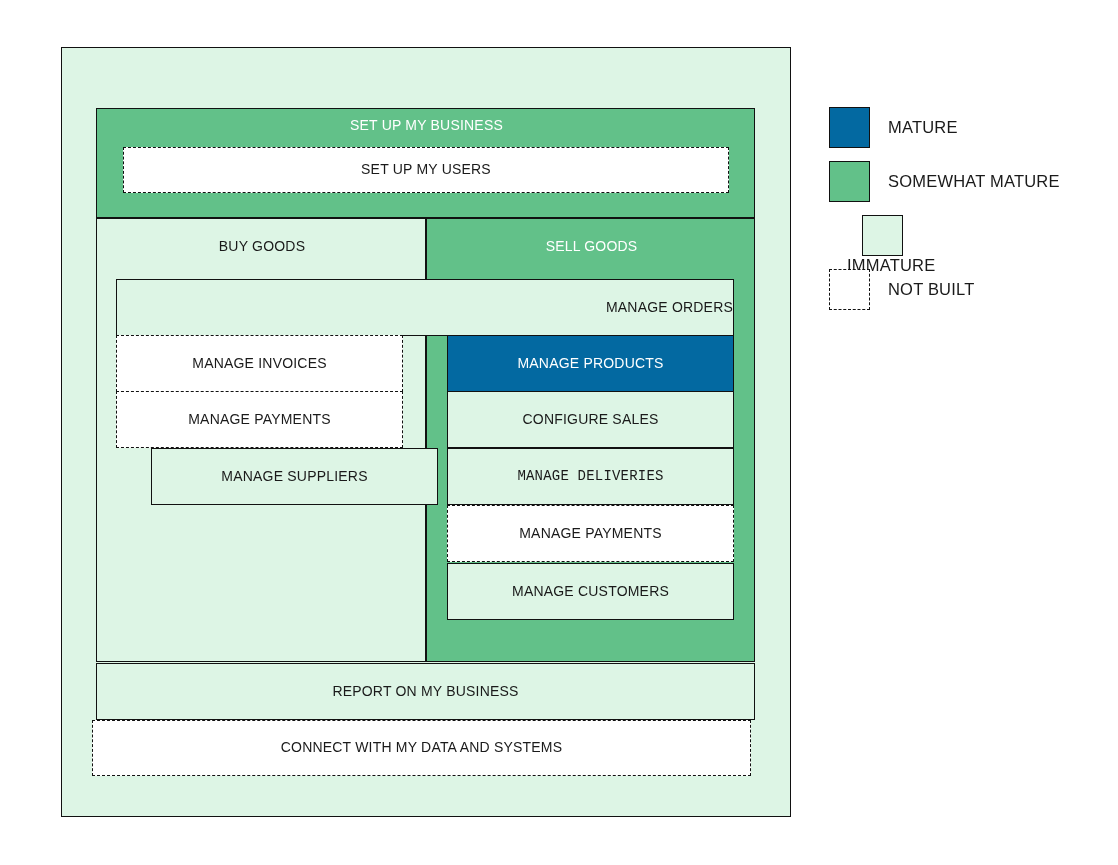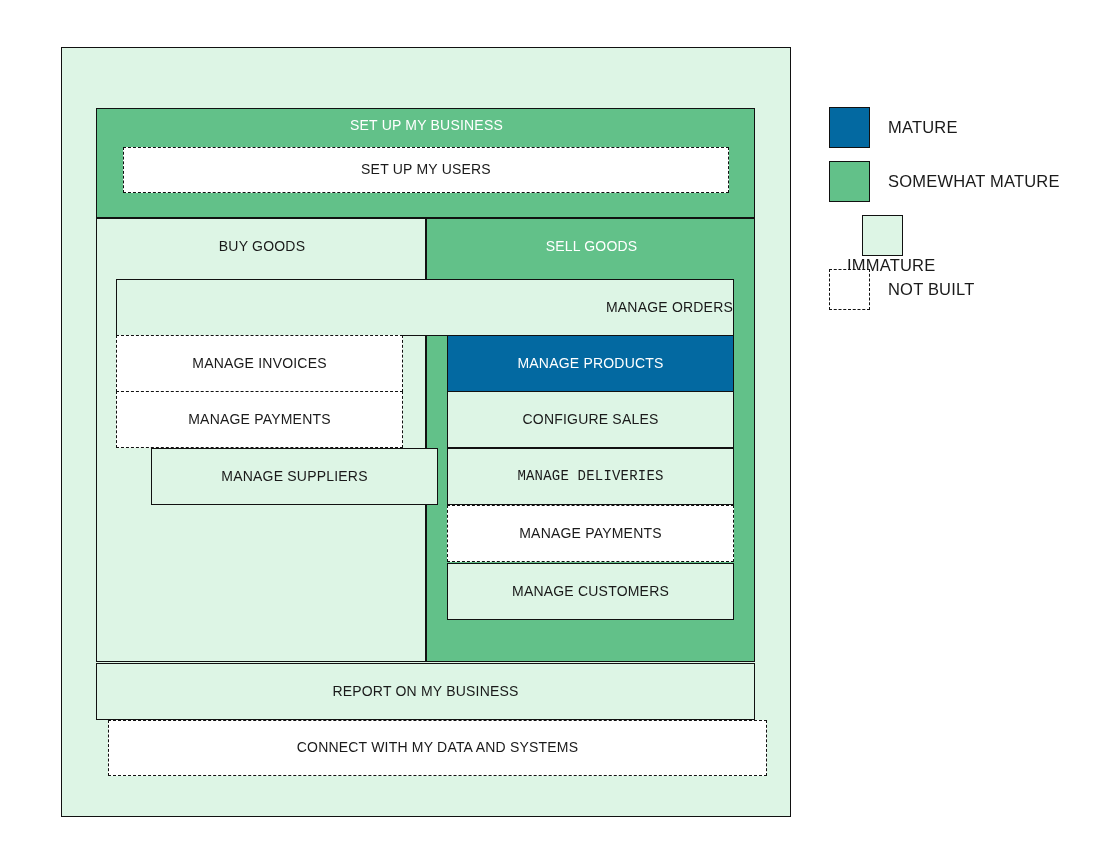--- a/index.html
+++ b/index.html
@@ -131,21 +131,21 @@
   </div>
 
   <div class="box fill-immature bd-solid" style="left:447px; top:563px; width:287px; height:57px;">
     <span class="label">MANAGE CUSTOMERS</span>
   </div>
 
   <div class="box fill-immature bd-solid" style="left:96px; top:663px; width:659px; height:57px;">
     <span class="label">REPORT ON MY BUSINESS</span>
   </div>
 
-  <div class="box fill-notbuilt bd-dashed" style="left:108px; top:720px; width:659px; height:56px;">
+  <div class="box fill-notbuilt bd-dashed" style="left:92px; top:720px; width:659px; height:56px;">
     <span class="label">CONNECT WITH MY DATA AND SYSTEMS</span>
   </div>
 
   <div class="legend-row" style="left:829px; top:107px;">
     <div class="swatch bd-solid fill-mature"></div>
     <div class="legend-text">MATURE</div>
   </div>
 
   <div class="legend-row" style="left:829px; top:161px;">
     <div class="swatch bd-solid fill-somewhat"></div>

